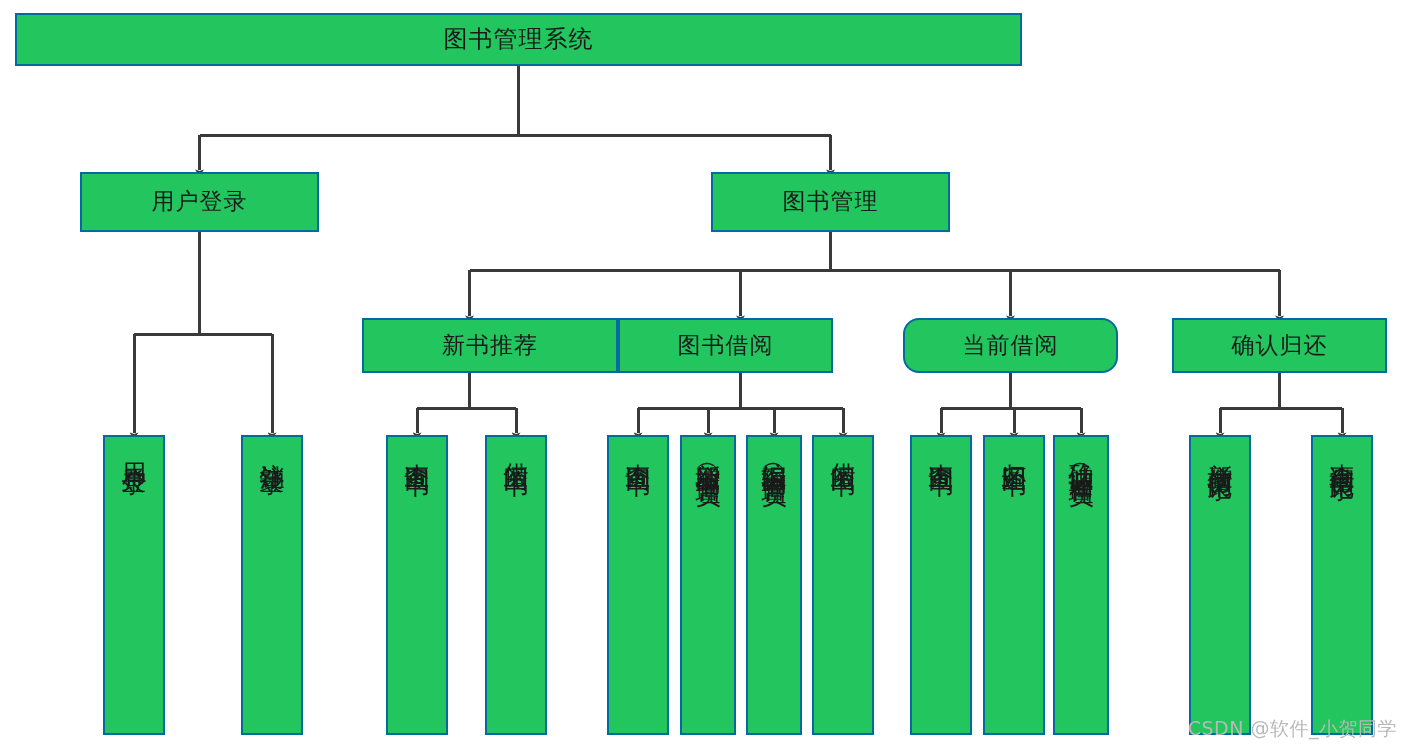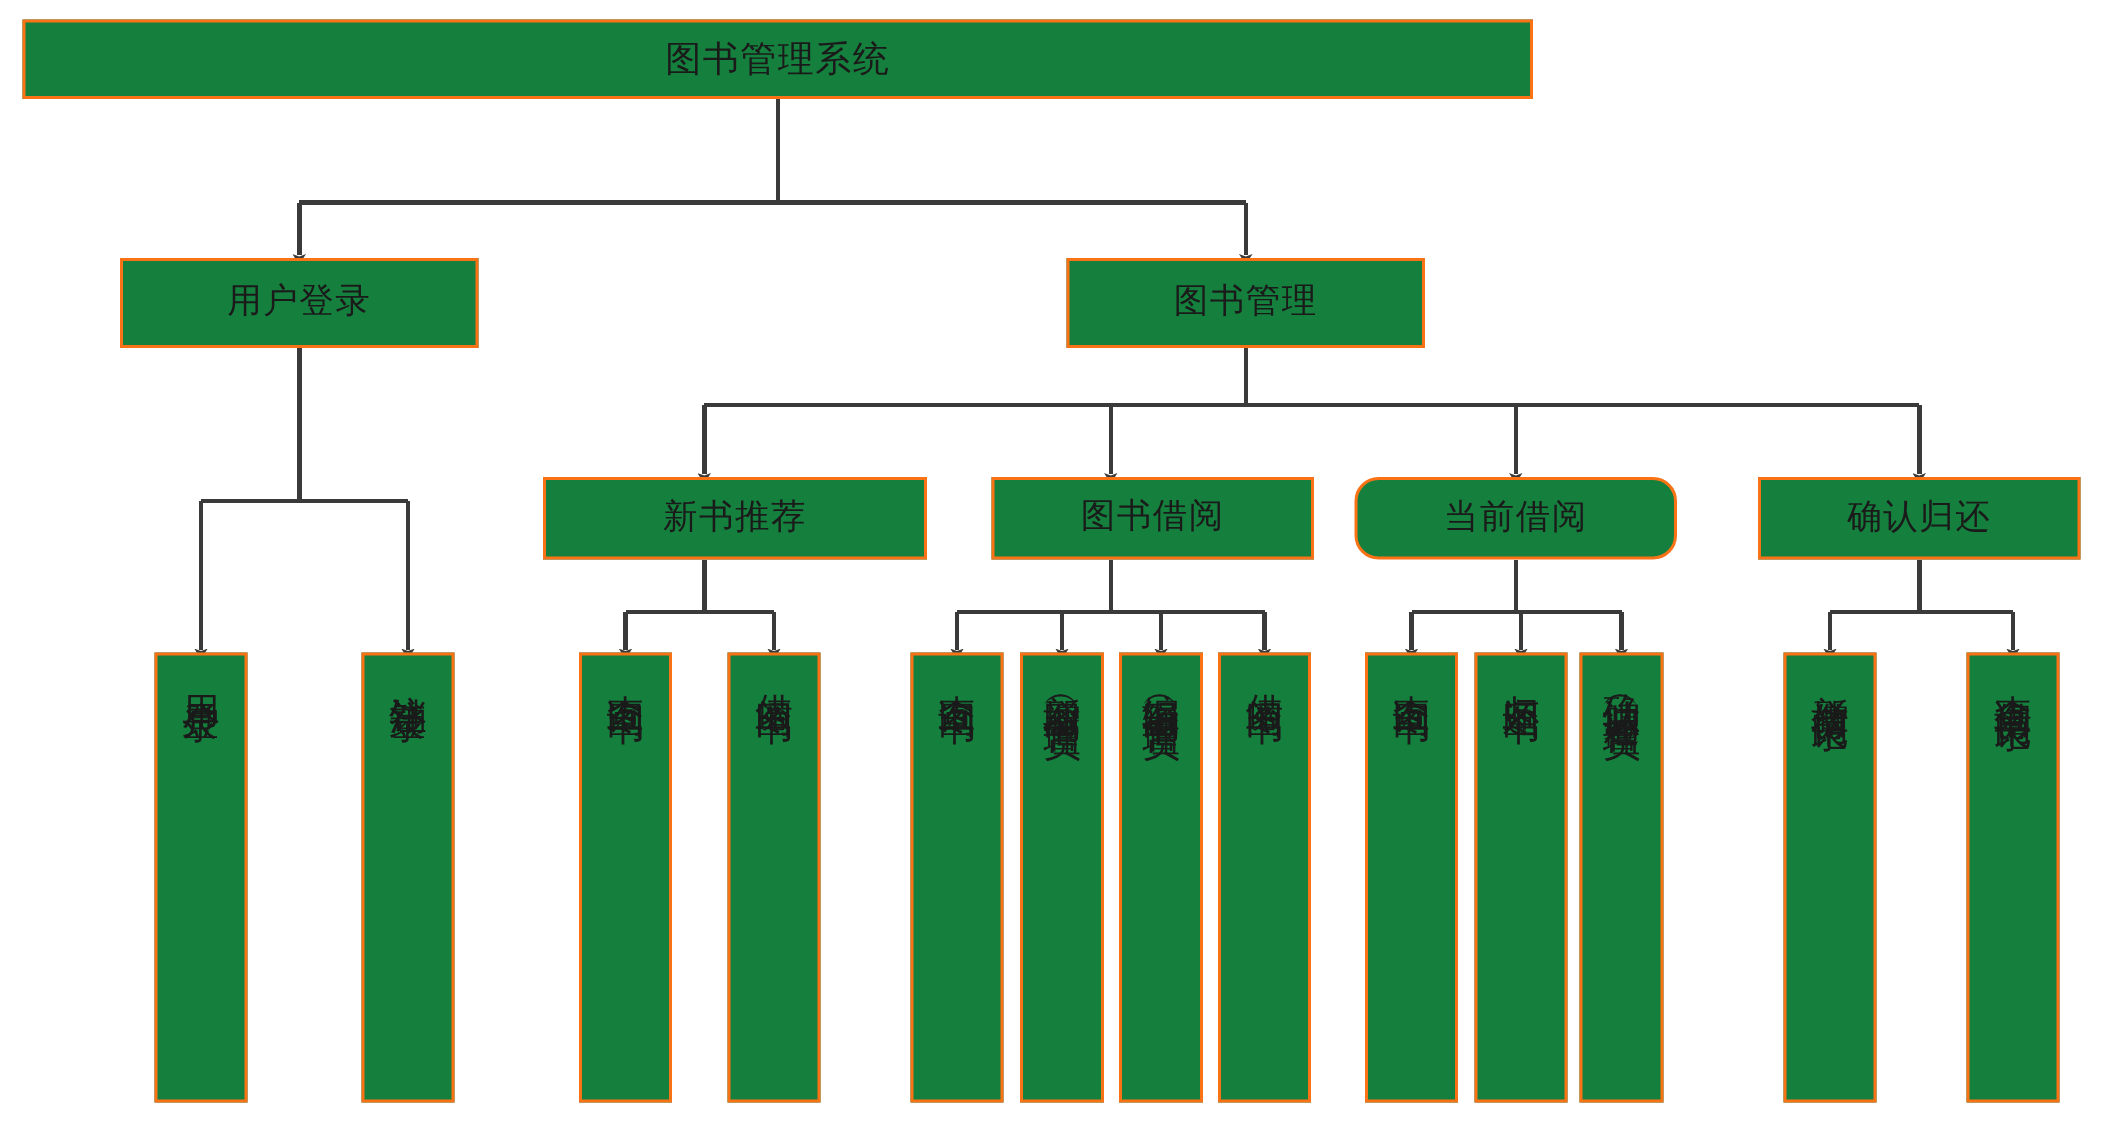--- a/index.html
+++ b/index.html
@@ -22,22 +22,22 @@
     position: absolute;
     left: 0;
     top: 0;
     width: 1405px;
     height: 747px;
     pointer-events: none;
   }
   .node {
     position: absolute;
     box-sizing: border-box;
-    background: #15803d;
-    border: 2px solid #f97316;
+    background: #22c55e;
+    border: 2px solid #0369a1;
     display: flex;
     align-items: center;
     justify-content: center;
     color: #1a1a1a;
   }
   .node-label {
     display: block;
     text-align: center;
     line-height: 1.18;
     white-space: nowrap;
@@ -123,21 +123,21 @@
       </div>
       <div class="node horizontal" style="left: 80px; top: 172px; width: 239px; height: 60px;">
         <span class="node-label">用户登录</span>
       </div>
       <div class="node horizontal" style="left: 711px; top: 172px; width: 239px; height: 60px;">
         <span class="node-label">图书管理</span>
       </div>
       <div class="node horizontal" style="left: 362px; top: 318px; width: 256px; height: 55px;">
         <span class="node-label">新书推荐</span>
       </div>
-      <div class="node horizontal" style="left: 661px; top: 318px; width: 215px; height: 55px; font-family: Liberation Mono, monospace;">
+      <div class="node horizontal" style="left: 618px; top: 318px; width: 215px; height: 55px;">
         <span class="node-label">图书借阅</span>
       </div>
       <div class="node horizontal" style="left: 903px; top: 318px; width: 215px; height: 55px; border-radius: 16px;">
         <span class="node-label">当前借阅</span>
       </div>
       <div class="node horizontal" style="left: 1172px; top: 318px; width: 215px; height: 55px;">
         <span class="node-label">确认归还</span>
       </div>
       <div class="node vertical" style="left: 103px; top: 435px; width: 62px; height: 300px;">
         <span class="node-label">用户登录</span>
@@ -173,14 +173,15 @@
         <span class="node-label">确认归还（管理员）</span>
       </div>
       <div class="node vertical" style="left: 1189px; top: 435px; width: 62px; height: 300px;">
         <span class="node-label">新增借阅记录</span>
       </div>
       <div class="node vertical" style="left: 1311px; top: 435px; width: 62px; height: 300px;">
         <span class="node-label">查询借阅记录</span>
       </div>
     </div>
 
+  <div id="watermark">CSDN @软件_小贺同学</div>
 
 </div>
 
 </body></html>

